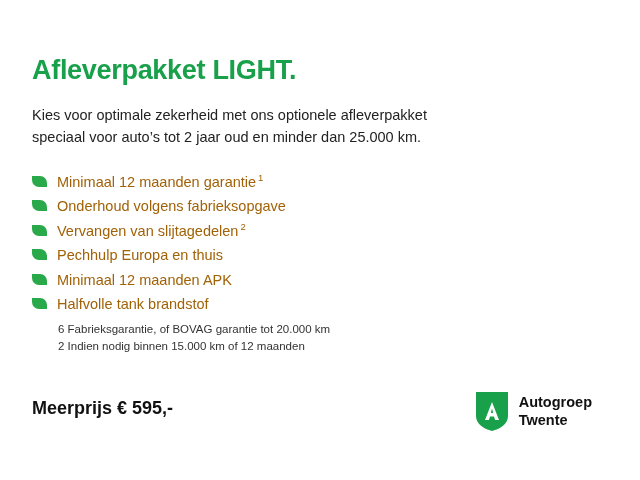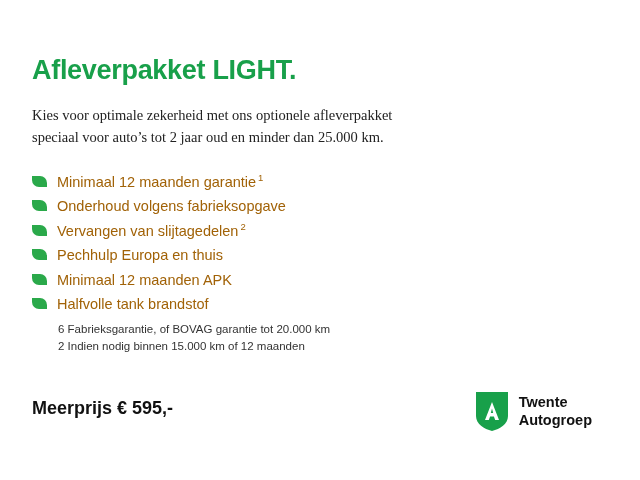--- a/index.html
+++ b/index.html
@@ -32,21 +32,20 @@
   }
   .intro {
     font-size: 14.5px;
     line-height: 1.55;
     color: #222222;
     margin: 0 0 24px 0;
     max-width: 500px;
   }
   .intro span {
     display: block;
-    font-family: Liberation Serif, serif;
   }
   .inclusief {
     font-size: 14.5px;
     font-weight: bold;
     color: #111111;
     margin: 0 0 10px 0;
   }
   ul.features {
     list-style: none;
     margin: 0;
@@ -163,18 +162,18 @@
   <div class="price">Meerprijs € 595,-</div>
 
   <div class="logo">
     <div class="logo-mark">
       <svg width="36" height="42" viewBox="0 0 36 42" xmlns="http://www.w3.org/2000/svg">
         <path d="M2 2 H34 V26 C34 34 26 39 18 41 C10 39 2 34 2 26 Z" fill="#18a04a"></path>
         <path d="M18 12 L25 30 H21.2 L19.9 26.4 H16.1 L14.8 30 H11 Z M18 18.5 L16.8 23 H19.2 Z" fill="#ffffff"></path>
       </svg>
     </div>
     <div class="logo-text">
+      <span>Autogroep</span>
       <span>Twente</span>
-      <span>Autogroep</span>
     </div>
   </div>
 
 </div>
 
 </body></html>

